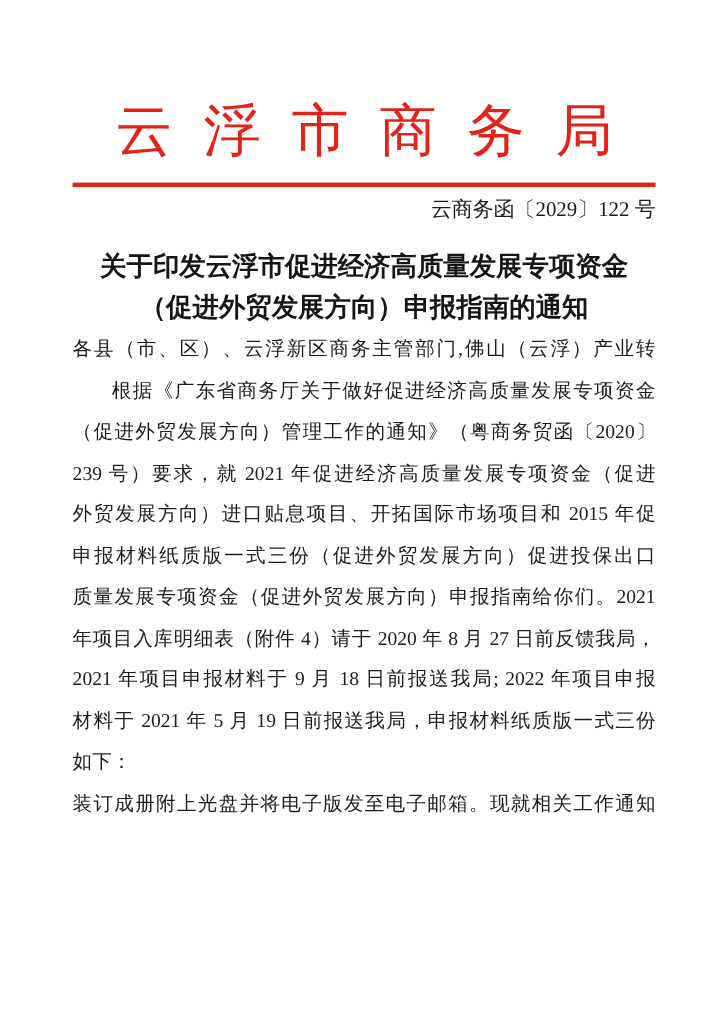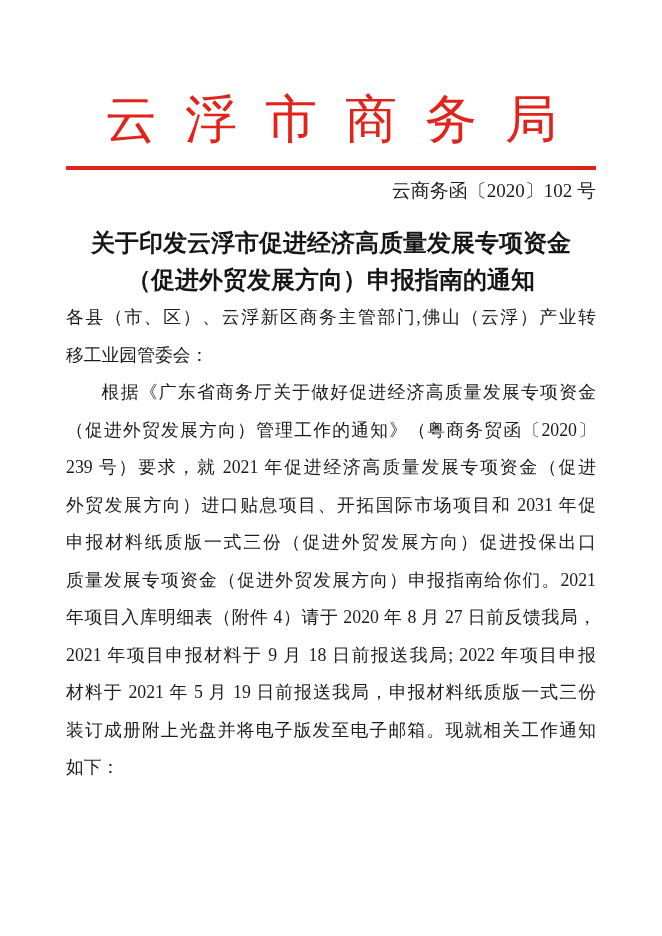--- a/index.html
+++ b/index.html
@@ -66,36 +66,35 @@
 </style>
 </head>
 <body>
 
 <div class="page">
 
   <div class="agency-name" style="color: rgb(226, 35, 26);">云浮市商务局</div>
 
   <div class="red-line" style="background: rgb(226, 35, 26);"></div>
 
-  <div class="doc-number">云商务函〔2020〕102 号</div>
+  <div class="doc-number">云商务函〔2029〕122 号</div>
 
   <div class="doc-title">
     <div class="title-line">关于印发云浮市促进经济高质量发展专项资金</div>
     <div class="title-line">（促进外贸发展方向）申报指南的通知</div>
   </div>
 
   <div class="doc-body">
       <div class="body-line">各县（市、区）、云浮新区商务主管部门,佛山（云浮）产业转</div>
-      <div class="body-line no-stretch">移工业园管委会：</div>
       <div class="body-line indent">根据《广东省商务厅关于做好促进经济高质量发展专项资金</div>
       <div class="body-line">（促进外贸发展方向）管理工作的通知》（粤商务贸函〔2020〕</div>
       <div class="body-line">239 号）要求，就 2021 年促进经济高质量发展专项资金（促进</div>
-      <div class="body-line">外贸发展方向）进口贴息项目、开拓国际市场项目和 2031 年促</div>
+      <div class="body-line">外贸发展方向）进口贴息项目、开拓国际市场项目和 2015 年促</div>
       <div class="body-line">申报材料纸质版一式三份（促进外贸发展方向）促进投保出口</div>
       <div class="body-line">质量发展专项资金（促进外贸发展方向）申报指南给你们。2021</div>
       <div class="body-line">年项目入库明细表（附件 4）请于 2020 年 8 月 27 日前反馈我局，</div>
       <div class="body-line">2021 年项目申报材料于 9 月 18 日前报送我局; 2022 年项目申报</div>
       <div class="body-line">材料于 2021 年 5 月 19 日前报送我局，申报材料纸质版一式三份</div>
+      <div class="body-line no-stretch">如下：</div>
       <div class="body-line">装订成册附上光盘并将电子版发至电子邮箱。现就相关工作通知</div>
-      <div class="body-line no-stretch">如下：</div>
     </div>
 
 </div>
 
 </body></html>

